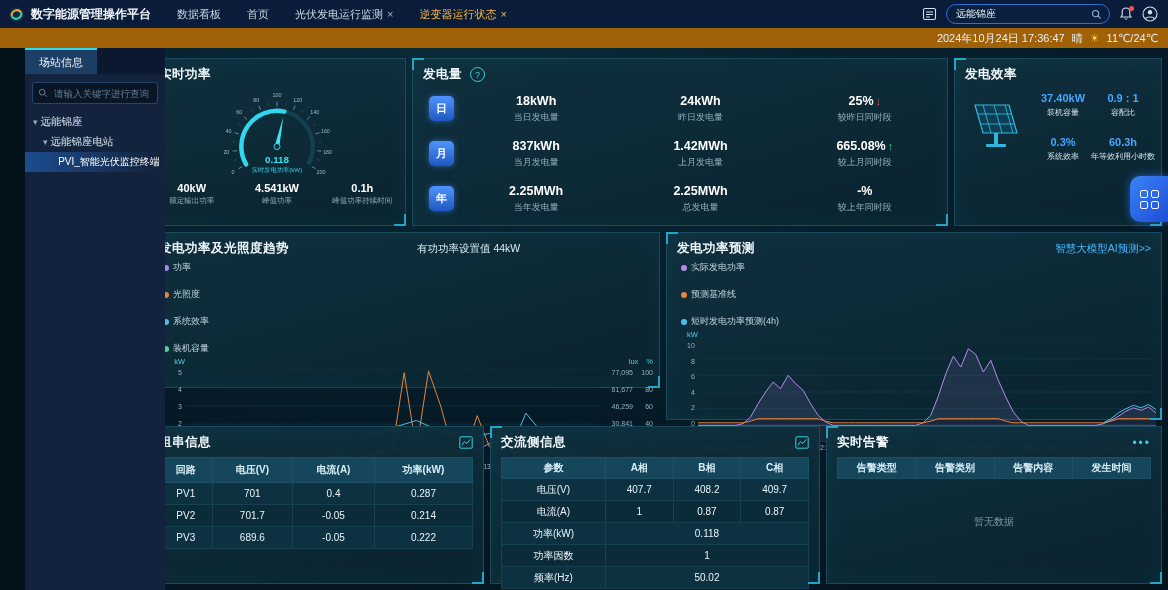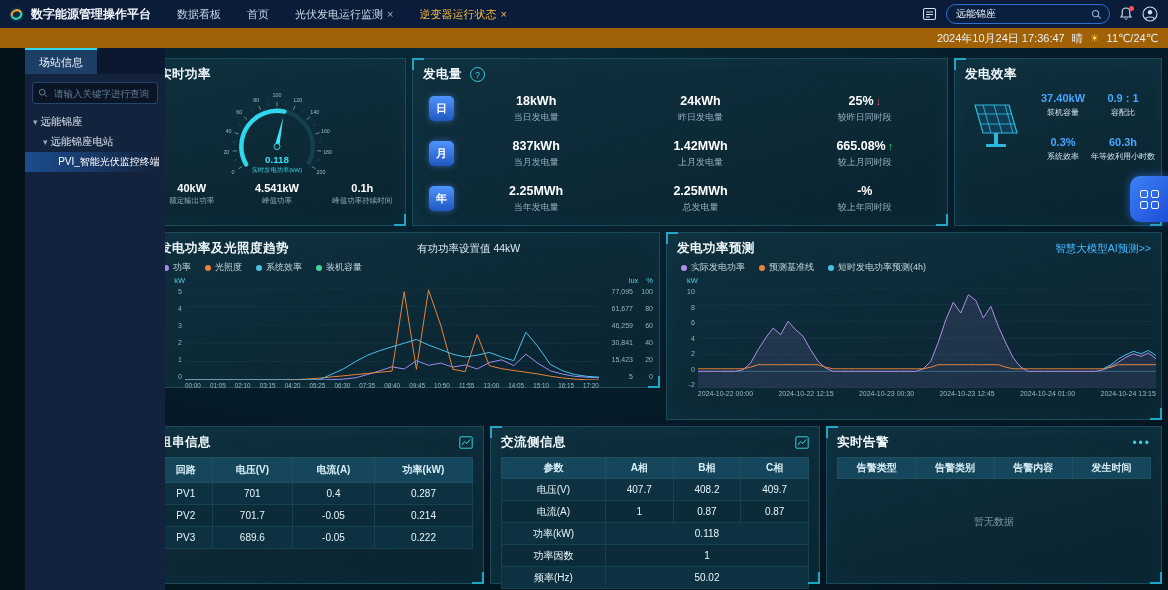--- a/index.html
+++ b/index.html
@@ -75,21 +75,21 @@
   .arr.up{color:#2ed573;}
   
   .eff-body{display:flex;align-items:center;padding:6px 6px 0 8px;gap:18px;}
   .eff-grid{display:grid;grid-template-columns:1fr 1fr;row-gap:18px;column-gap:4px;flex:1;}
   .eff-cell{text-align:center;}
   .eff-val{color:#46a6ff;font-size:11px;font-weight:bold;}
   .eff-lab{color:#d3e3ec;font-size:8px;margin-top:3px;white-space:nowrap;}
   
   .setpoint{color:#dcedf4;font-size:10.5px;margin-left:120px;}
   .ai-link{color:#46b8ff;font-size:10.5px;margin-left:auto;cursor:pointer;}
-  .legend{display:flex;gap:14px;padding:1px 0 2px 14px;}
+  .legend{display:flex;gap:14px;padding:1px 0 2px 14px;flex-direction:column;}
   .legend-item{display:flex;align-items:center;gap:4px;color:#c3d6df;font-size:9px;cursor:pointer;}
   .legend-item .dot{width:6px;height:6px;border-radius:50%;display:inline-block;}
   .chart-wrap{display:flex;padding:0 6px 0 20px;align-items:flex-start;}
   .yax{display:flex;flex-direction:column;}
   .yax .unit{height:12px;font-size:7.5px;color:#4fd0e4;}
   .yax.left{width:22px;align-items:flex-end;}
   .yax.left .unit{align-self:flex-end;}
   .ticks{display:flex;flex-direction:column;justify-content:space-between;font-size:7px;color:#93b2c0;}
   .yax.left .ticks{align-items:flex-end;padding-right:3px;}
   .plot{margin-top:12px;}

